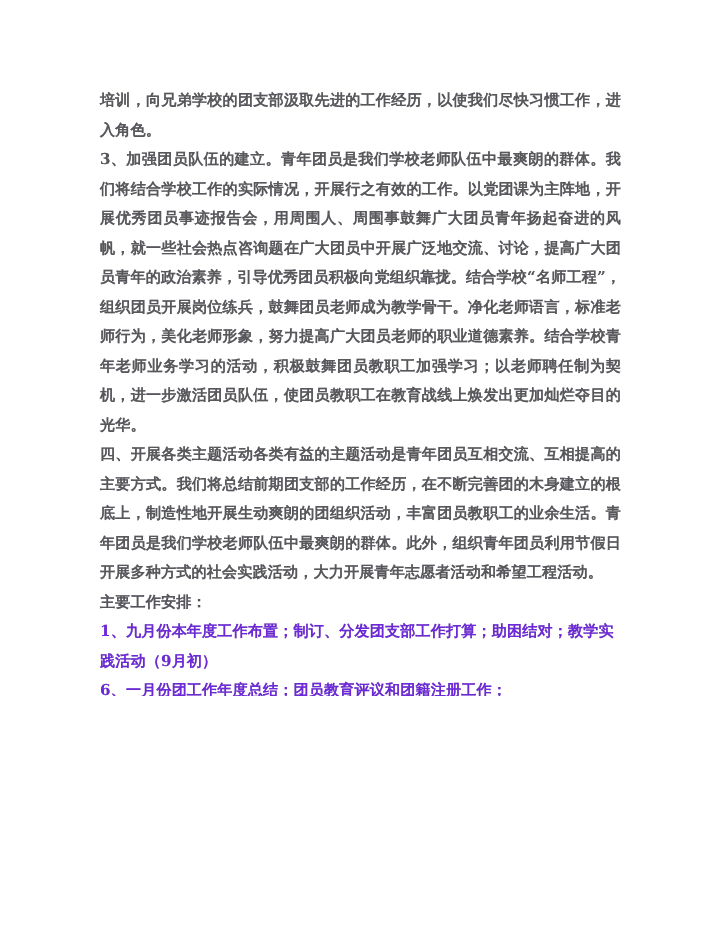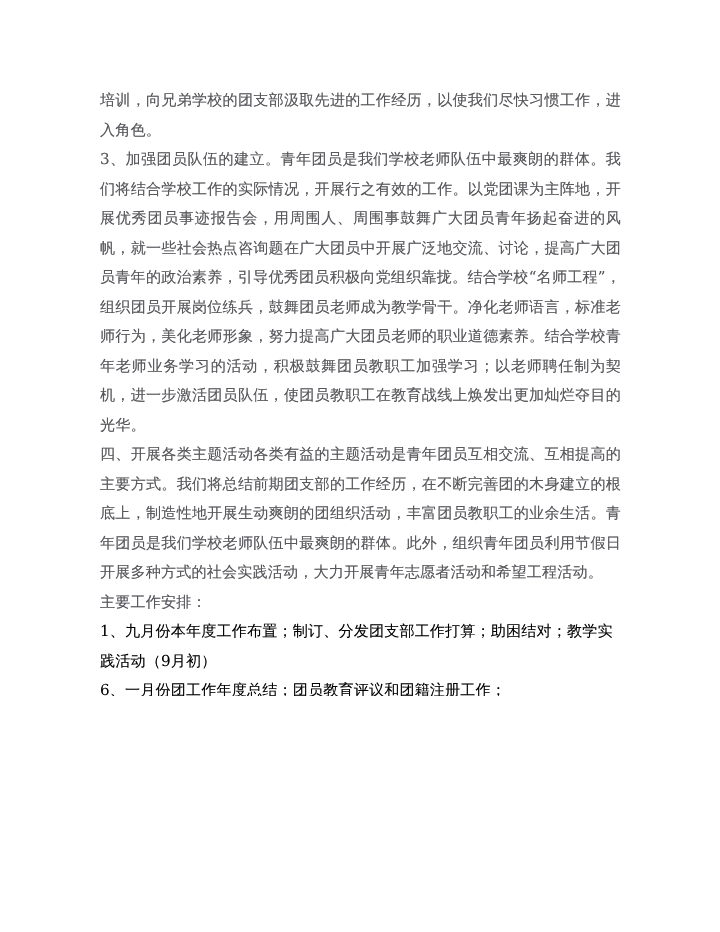--- a/index.html
+++ b/index.html
@@ -12,20 +12,21 @@
     font-family: "DejaVu Serif", "Liberation Serif", serif;
   }
 
   #page {
     position: relative;
     width: 720px;
     height: 696px;
     background: #ffffff;
     overflow: hidden;
     box-sizing: border-box;
+    font-weight: bold;
   }
 
   
   #doc-body {
     position: absolute;
     left: 100px;
     top: 86px;
     width: 521px;
   }
 
@@ -42,21 +43,21 @@
     -webkit-font-smoothing: antialiased;
     text-rendering: geometricPrecision;
     
     text-shadow: 0 0 0.55px rgba(110,110,118,0.55);
   }
 
   
   .para.sched {
     text-align: left;
     text-align-last: left;
-    color: #000000;
+    color: #6d28d9;
   }
 
   .para.heading {
     text-align: center;
     text-align-last: left;
     color: #55555c;
   }
 </style>
 </head>
 <body>

